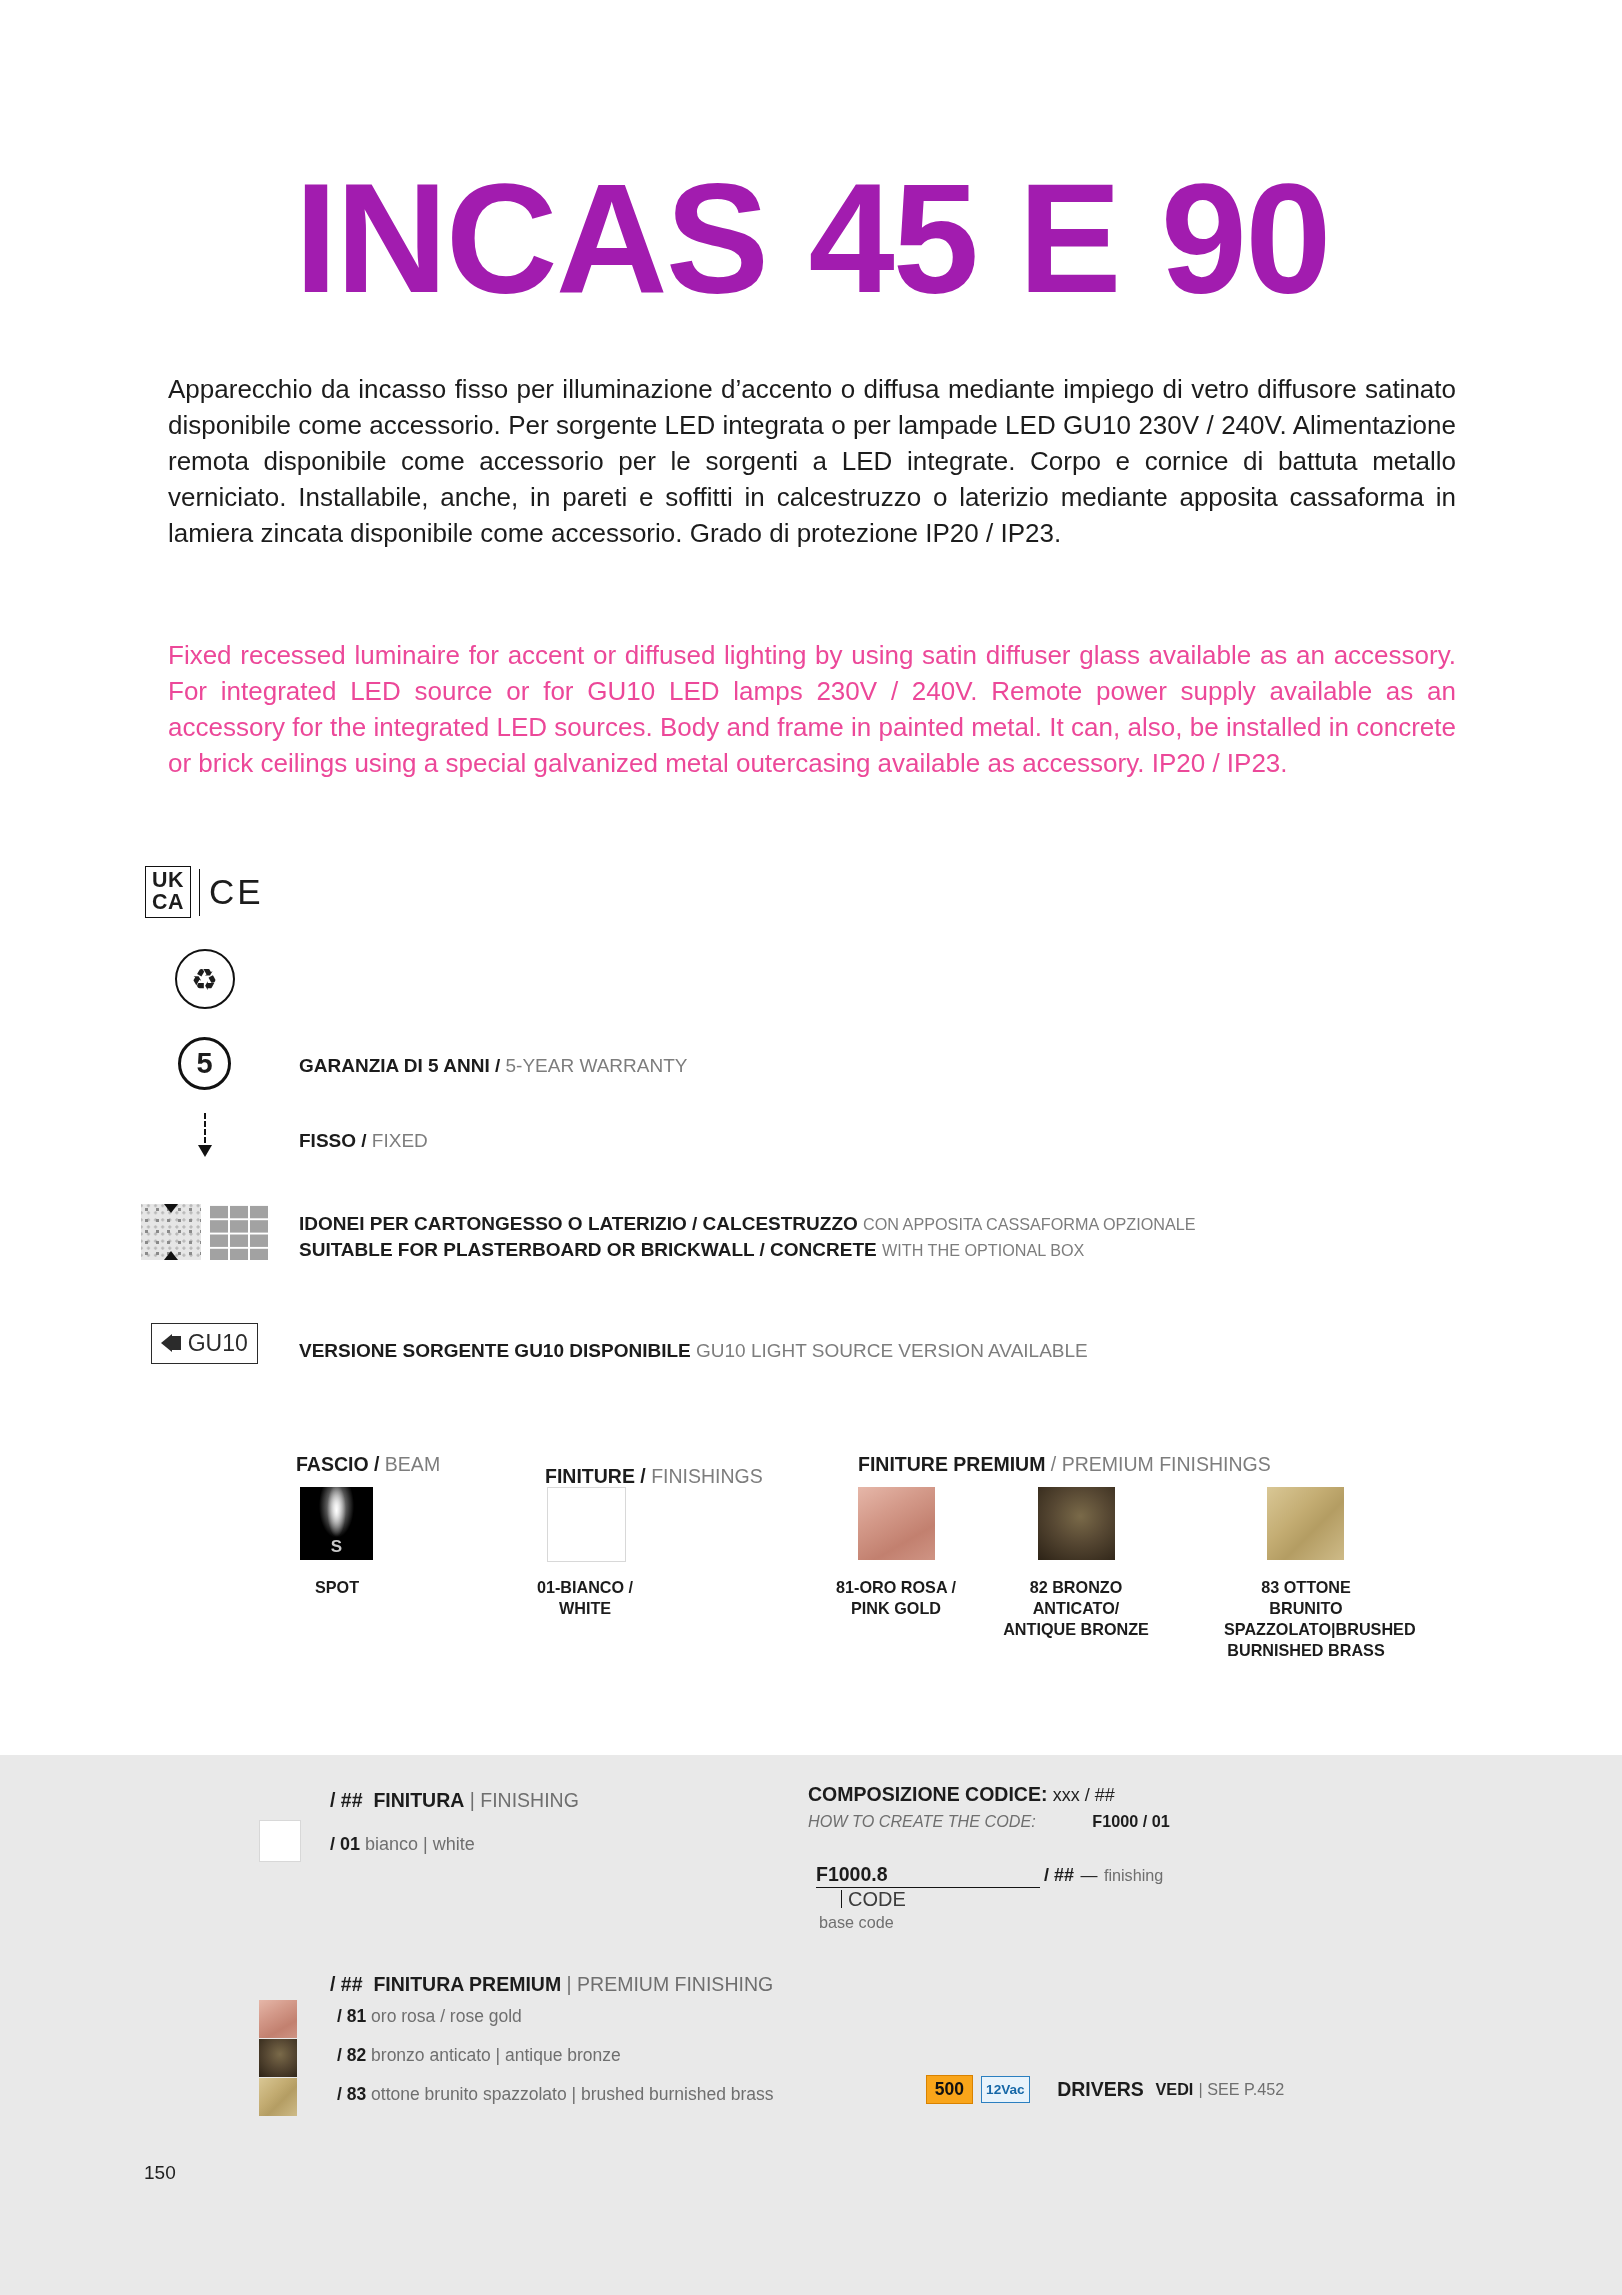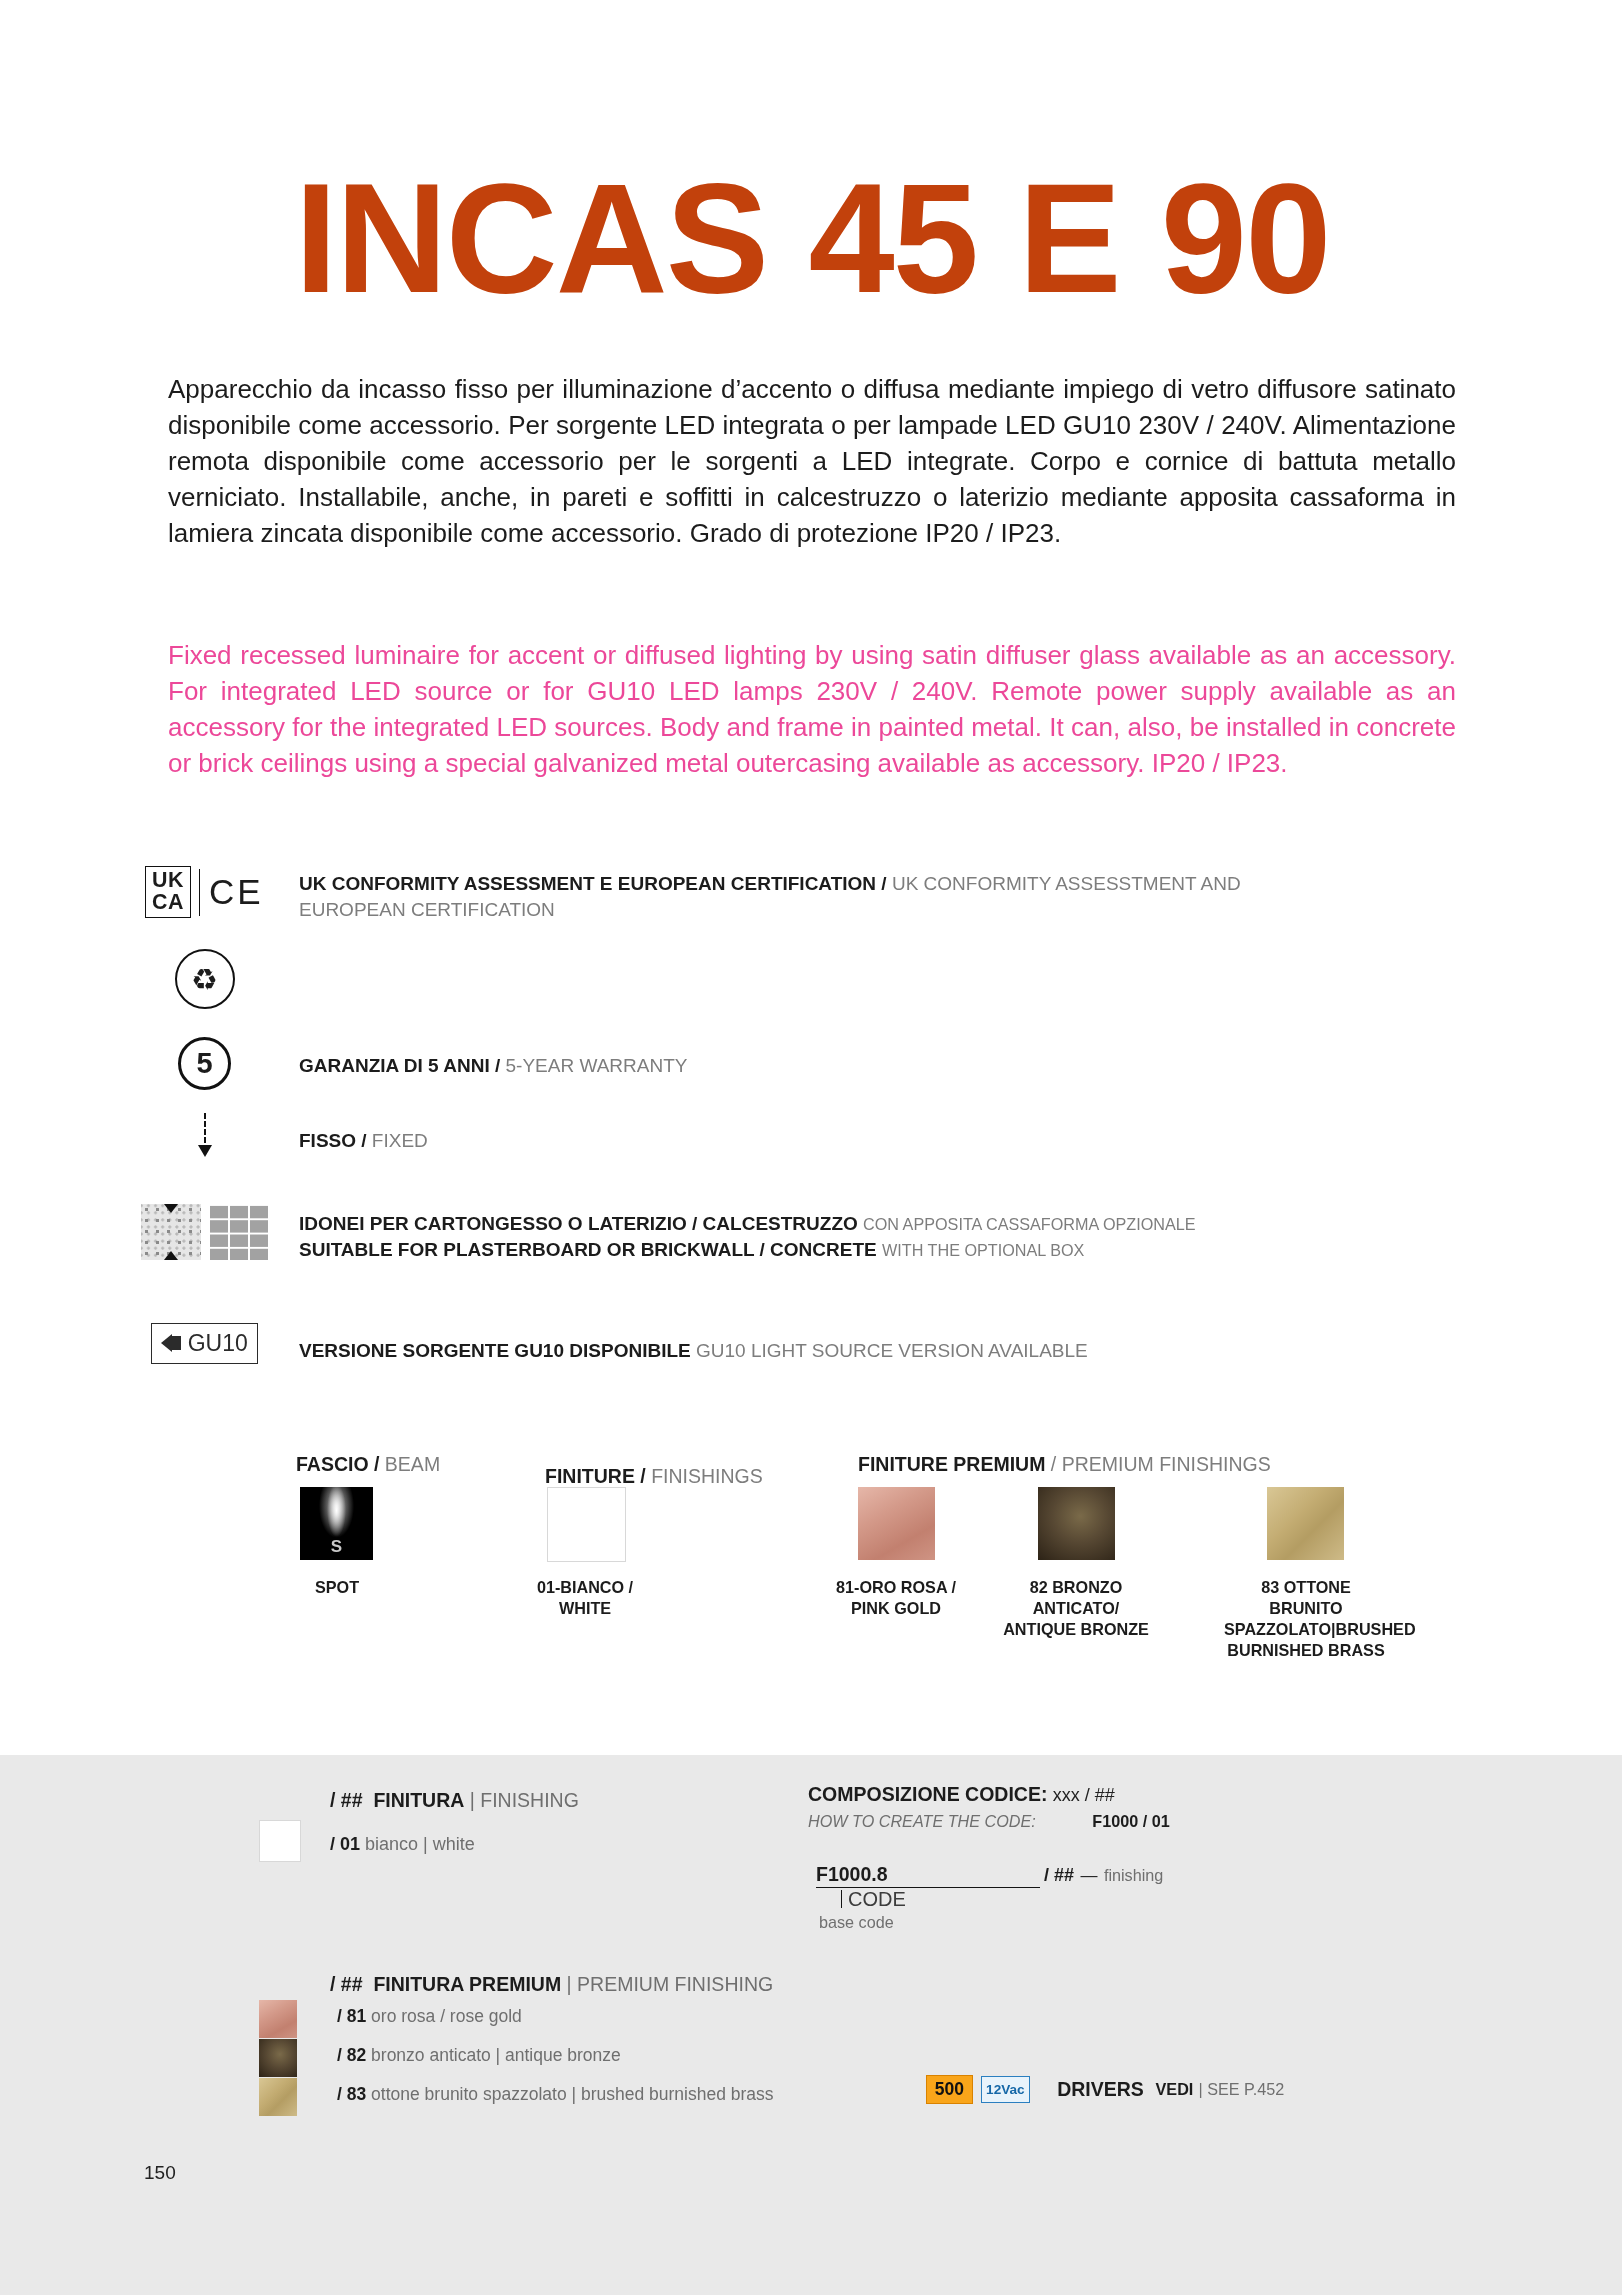--- a/index.html
+++ b/index.html
@@ -9,21 +9,21 @@
   }
   .abs { position:absolute; }
   .b  { font-weight:700; color:#1c1c1c; }
   .g  { font-weight:400; color:#7d7d7d; }
   .g2 { font-weight:400; color:#6f6f6f; }
   .it-gray { font-style:italic; color:#6f6f6f; }
 
   .title {
     position:absolute; top:161px; left:168px; width:1288px; margin:0;
     text-align:center; font-size:155px; line-height:1; font-weight:700;
-    letter-spacing:-1.9px; color:#c2410c;
+    letter-spacing:-1.9px; color:#a21caf;
   }
   .para {
     position:absolute; left:168px; width:1288px; margin:0;
     font-size:26px; line-height:1.38; text-align:justify;
   }
   .para.it { top:372px; color:#1c1c1c; }
   .para.en { top:638px; color:#ec4899; }
 
   
   .icon-wrap { position:absolute; left:130px; width:149px; display:flex; justify-content:center; align-items:center; }
@@ -105,24 +105,20 @@
   <div class="icon-wrap" style="top:866px;">
     <div class="icon-ukca">
       <div class="ukca-box">
         <span>UK</span>
         <span>CA</span>
       </div>
       <div class="ukca-divider"></div>
       <div class="ce-mark">CE</div>
     </div>
   </div>
-  <div class="feat-text" style="top:871px; width:942px;">
-    <span class="b">UK CONFORMITY ASSESSMENT E EUROPEAN CERTIFICATION /</span>
-    <span class="g">UK CONFORMITY ASSESSTMENT  AND EUROPEAN CERTIFICATION</span>
-  </div>
 
   <div class="icon-wrap" style="top:949px;">
     <div class="icon-circle icon-recycle">
       <span>♻</span>
     </div>
   </div>
 
   <div class="icon-wrap" style="top:1037px;">
     <div class="icon-circle icon-warranty">
       <span>5</span>

